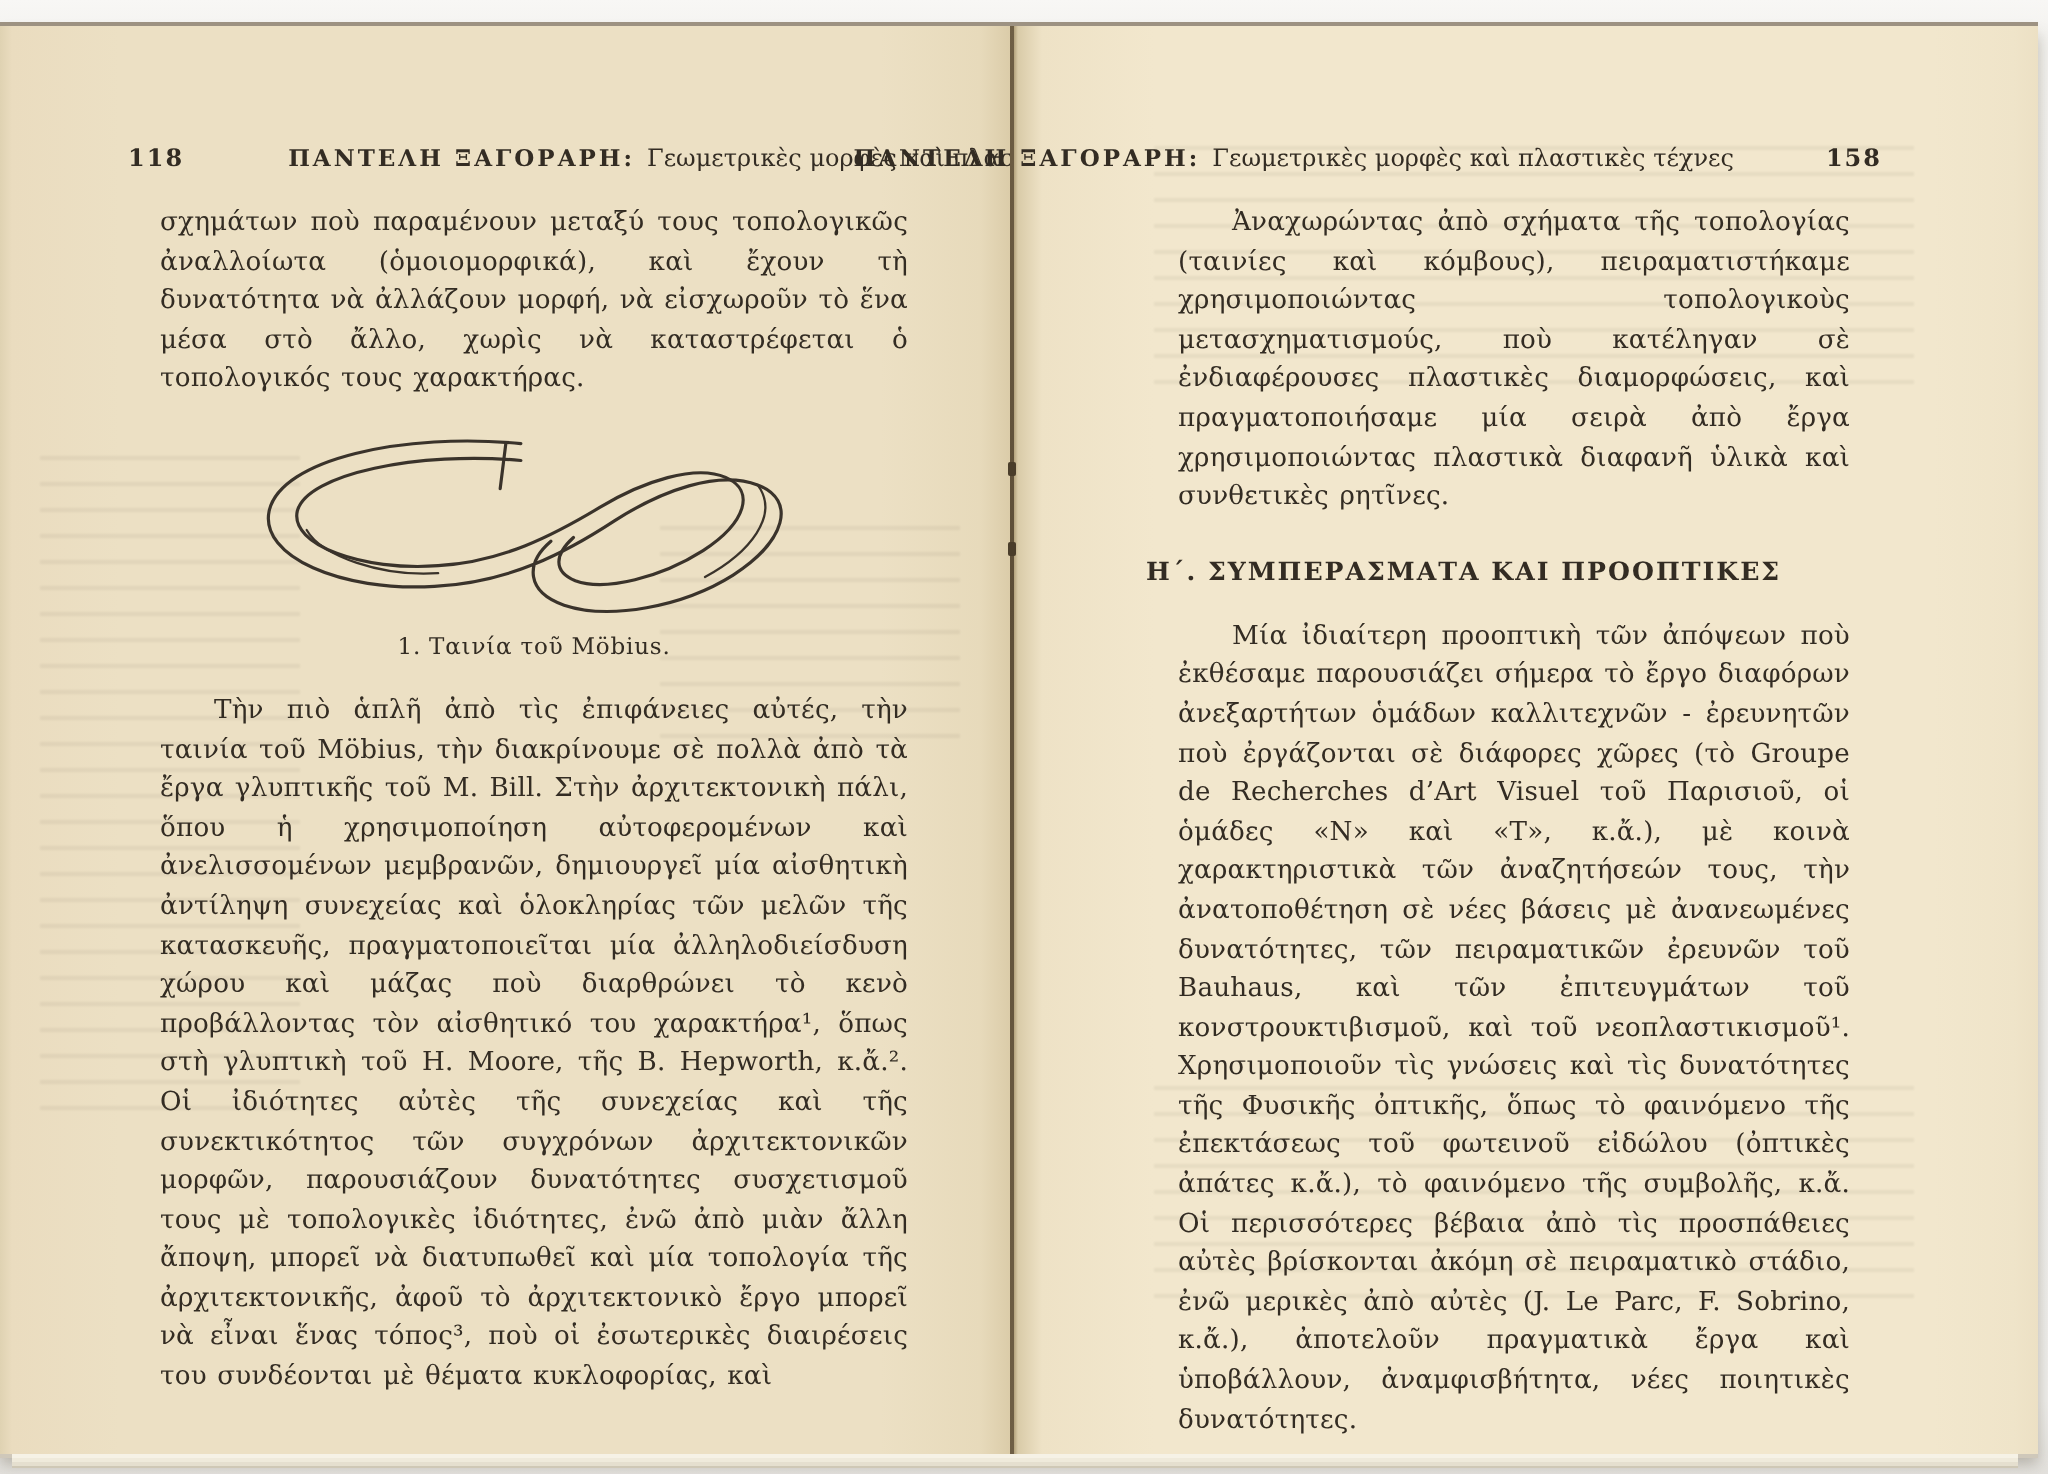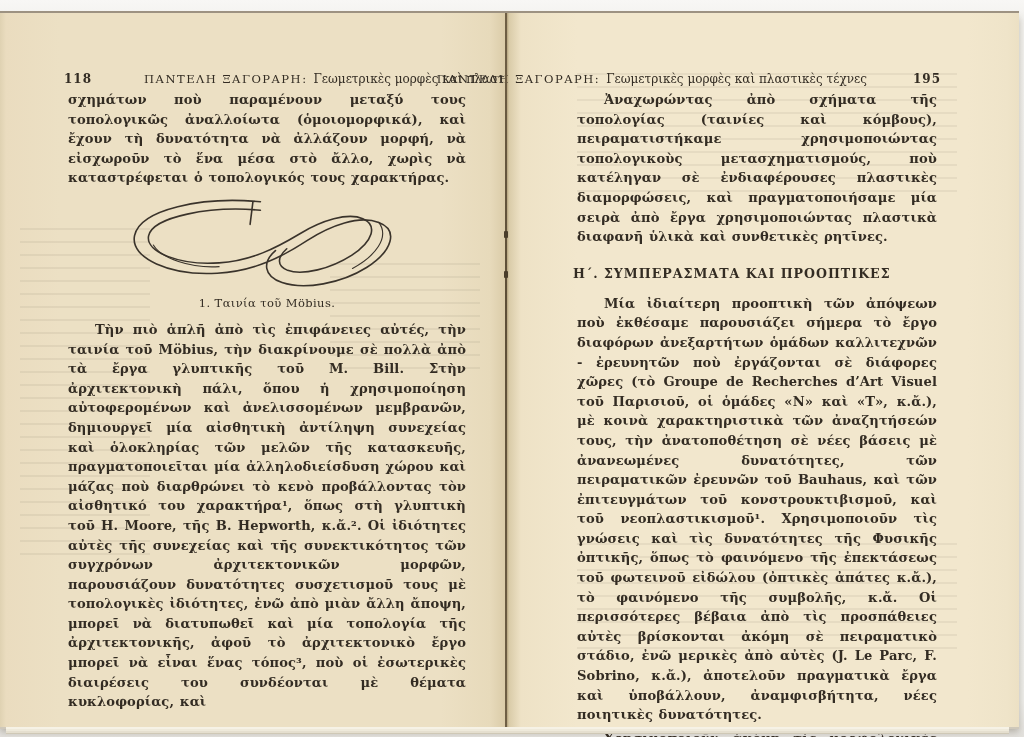--- a/index.html
+++ b/index.html
@@ -38,29 +38,29 @@
     position:absolute;left:6px;right:10px;bottom:-7px;height:7px;
     background:linear-gradient(180deg,#f6f2e6 0 2px,#efeadb 2px 4px,#e5dfcf 4px 6px,#cfc8b6 6px 7px);
   }
 
   .content{position:relative;height:100%;box-sizing:border-box;}
   .page-left  .content{padding:59px 37px 0 64px;}
   .page-right .content{padding:59px 78px 0 66px;}
 
   .runhead{display:flex;align-items:baseline;font-size:12px;white-space:nowrap;}
   .runhead .pageno{font-weight:bold;letter-spacing:1px;}
-  .runhead .author{font-weight:normal;letter-spacing:1.5px;font-size:11.5px;}
+  .runhead .author{font-weight:bold;letter-spacing:1.5px;font-size:11.5px;}
   .runhead .title{margin-left:6px;font-size:12px;}
   .page-left  .runhead .author{margin-left:52px;}
   .page-right .runhead{justify-content:flex-end;}
   .page-right .runhead .pageno{margin-left:46px;}
 
   p.body-text{
-    margin:4px;font-size:13.1px;line-height:19.6px;text-align:justify;
-    letter-spacing:.1px;word-spacing:1px;font-weight:bold;
+    margin:16px;font-size:13.1px;line-height:19.6px;text-align:justify;
+    letter-spacing:.1px;word-spacing:1px;
   }
   p.indent{text-indent:27px;}
   .figure-block{text-align:center;margin:8px 0 10px 0;}
   .figure-block svg{display:block;margin:0 auto;}
   .figure-caption{font-size:11.5px;margin-top:2px;letter-spacing:.4px;}
 
   .section-heading{
     font-size:12.6px;font-weight:bold;letter-spacing:1px;
     margin:19px 0 13px 0;
   }
@@ -109,21 +109,21 @@
     </div>
   </div>
 
   <div class="page page-right">
     <div class="bleed br1"></div>
     <div class="bleed br2"></div>
     <div class="content">
       <div class="runhead">
         <span class="author">ΠΑΝΤΕΛΗ ΞΑΓΟΡΑΡΗ:</span>
         <span class="title">Γεωμετρικὲς μορφὲς καὶ πλαστικὲς τέχνες</span>
-        <span class="pageno">195</span>
+        <span class="pageno">158</span>
       </div>
 
       <p class="body-text indent">Ἀναχωρώντας ἀπὸ σχήματα τῆς τοπολογίας (ταινίες καὶ κόμβους), πειραματιστήκαμε χρησιμοποιώντας τοπολογικοὺς μετασχηματισμούς, ποὺ κατέληγαν σὲ ἐνδιαφέρουσες πλαστικὲς διαμορφώσεις, καὶ πραγματοποιήσαμε μία σειρὰ ἀπὸ ἔργα χρησιμοποιώντας πλαστικὰ διαφανῆ ὑλικὰ καὶ συνθετικὲς ρητῖνες.</p>
 
       <div class="section-heading">Η΄. ΣΥΜΠΕΡΑΣΜΑΤΑ ΚΑΙ ΠΡΟΟΠΤΙΚΕΣ</div>
 
       <p class="body-text indent">Μία ἰδιαίτερη προοπτικὴ τῶν ἀπόψεων ποὺ ἐκθέσαμε παρουσιάζει σήμερα τὸ ἔργο διαφόρων ἀνεξαρτήτων ὁμάδων καλλιτεχνῶν - ἐρευνητῶν ποὺ ἐργάζονται σὲ διάφορες χῶρες (τὸ Groupe de Recherches d’Art Visuel τοῦ Παρισιοῦ, οἱ ὁμάδες «Ν» καὶ «Τ», κ.ἄ.), μὲ κοινὰ χαρακτηριστικὰ τῶν ἀναζητήσεών τους, τὴν ἀνατοποθέτηση σὲ νέες βάσεις μὲ ἀνανεωμένες δυνατότητες, τῶν πειραματικῶν ἐρευνῶν τοῦ Bauhaus, καὶ τῶν ἐπιτευγμάτων τοῦ κονστρουκτιβισμοῦ, καὶ τοῦ νεοπλαστικισμοῦ¹. Χρησιμοποιοῦν τὶς γνώσεις καὶ τὶς δυνατότητες τῆς Φυσικῆς ὀπτικῆς, ὅπως τὸ φαινόμενο τῆς ἐπεκτάσεως τοῦ φωτεινοῦ εἰδώλου (ὀπτικὲς ἀπάτες κ.ἄ.), τὸ φαινόμενο τῆς συμβολῆς, κ.ἄ. Οἱ περισσότερες βέβαια ἀπὸ τὶς προσπάθειες αὐτὲς βρίσκονται ἀκόμη σὲ πειραματικὸ στάδιο, ἐνῶ μερικὲς ἀπὸ αὐτὲς (J. Le Parc, F. Sobrino, κ.ἄ.), ἀποτελοῦν πραγματικὰ ἔργα καὶ ὑποβάλλουν, ἀναμφισβήτητα, νέες ποιητικὲς δυνατότητες.</p>
       <p class="body-text indent">Χρησιμοποιοῦν ἀκόμη τὶς μορφολογικὲς δυνατότητες τῆς γεωμετρίας, τὰ νέα τεχνολογικὰ ὑλικά, καὶ τὸ στοιχεῖο τῆς κινήσεως καὶ τοῦ φωτισμοῦ, διατυπώνοντας μὲ τὶς δημιουργίες τους ἕνα ζωντανὸ καὶ μὲ πολλαπλὲς δυνατότητες μέλλον μιᾶς τέχνης σύνθετης, ποὺ θὰ εἶναι συνεπὴς καὶ στὴν τεχνολογικὴ ἀνάπτυξη καὶ στὶς σύνθετες ψυχοσωματικὲς ἀνθρώπινες ἀνάγκες².</p>
 
     </div>

